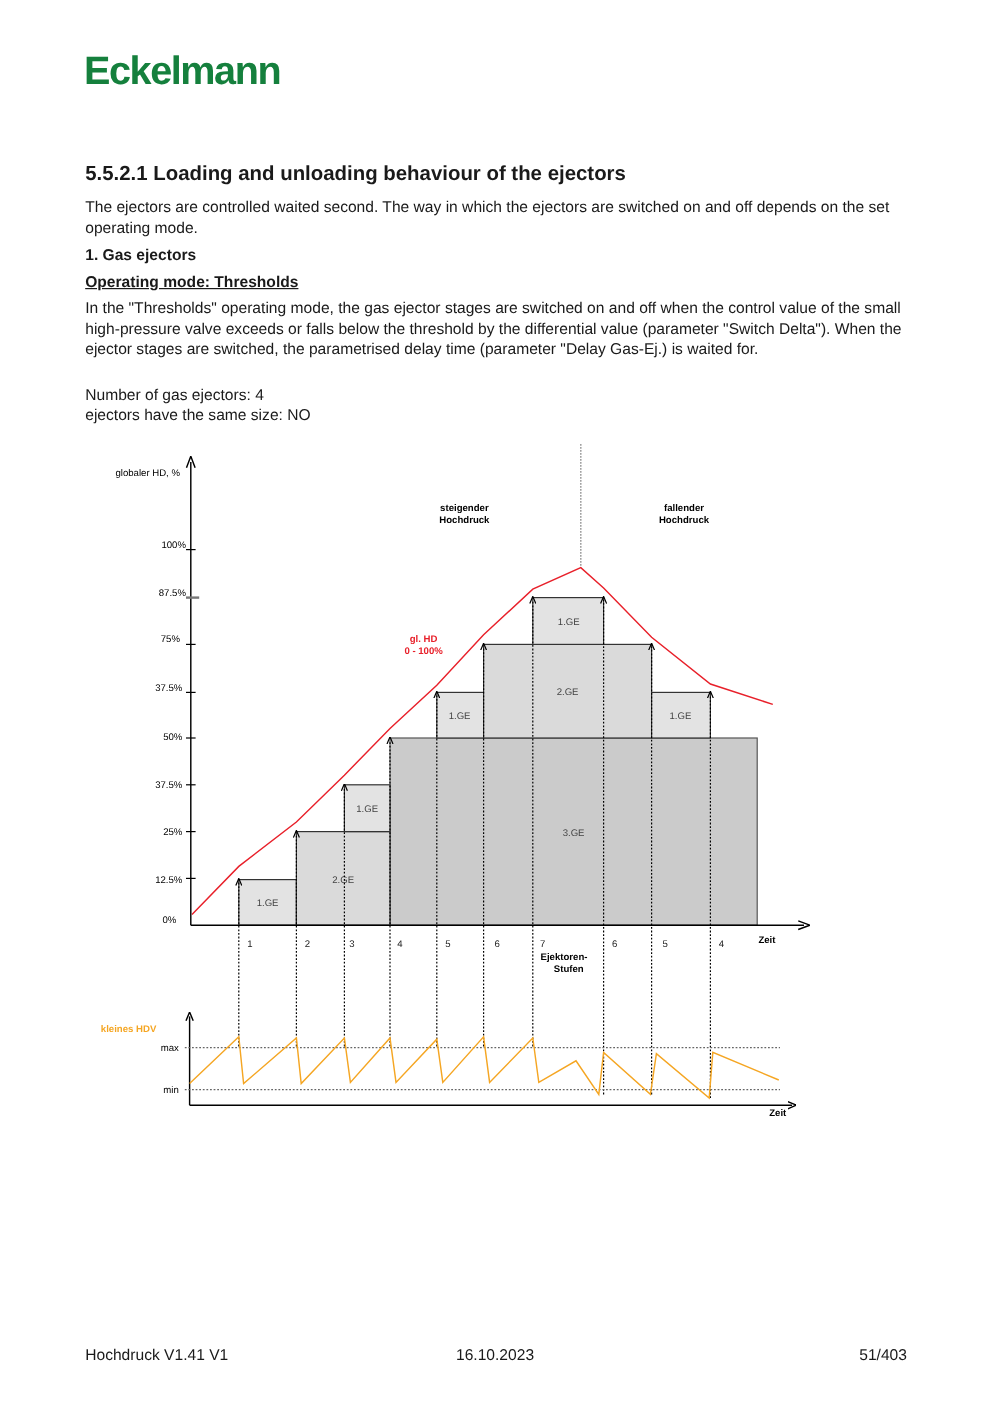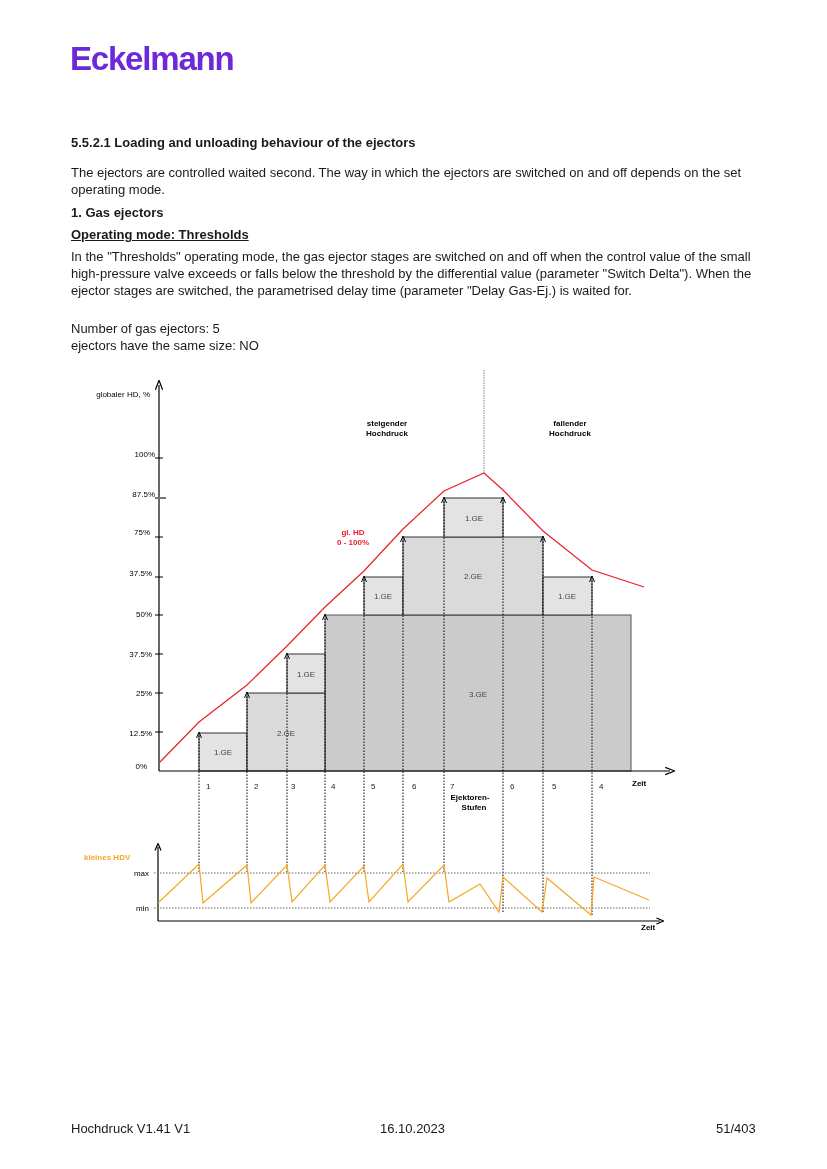--- a/index.html
+++ b/index.html
@@ -1,36 +1,36 @@
 <!DOCTYPE html>
 <html><head>
 <meta charset="utf-8">
 <style>
   html, body { margin: 0; padding: 0; background: #ffffff; }
   body { width: 827px; height: 1169px; position: relative; overflow: hidden;
          font-family: "Liberation Sans", sans-serif; color: #1a1a1a; }
   .logo { position: absolute; left: 70px; top: 40px; font-size: 33px; font-weight: bold;
-          color: #6d28d9; letter-spacing: -1.2px; font-family: "Liberation Sans", sans-serif; }
-  .h3 { position: absolute; left: 71px; top: 135px; font-size: 13px; font-weight: bold; }
+          color: #15803d; letter-spacing: -1.2px; font-family: "Liberation Sans", sans-serif; }
+  .h3 { position: absolute; left: 71px; top: 135px; font-size: 17px; font-weight: bold; }
   .p { position: absolute; left: 71px; font-size: 13px; line-height: 17px; width: 690px; }
   .b { font-weight: bold; }
   svg text { font-family: "Liberation Sans", sans-serif; }
   .footer { position: absolute; top: 1121px; font-size: 13px; }
 </style>
 </head>
 <body>
 
 <div class="logo">Eckelmann</div>
 
 <div class="h3">5.5.2.1  Loading and unloading behaviour of the ejectors</div>
 <div class="p" style="top:164px;">The ejectors are controlled waited second. The way in which the ejectors are switched on and off depends on the set operating mode.</div>
 <div class="p b" style="top:204px;">1. Gas ejectors</div>
 <div class="p b" style="top:226px;text-decoration:underline;">Operating mode: Thresholds</div>
 <div class="p" style="top:248px;">In the "Thresholds" operating mode, the gas ejector stages are switched on and off when the control value of the small high-pressure valve exceeds or falls below the threshold by the differential value (parameter "Switch Delta"). When the ejector stages are switched, the parametrised delay time (parameter "Delay Gas-Ej.) is waited for.</div>
-<div class="p" style="top:320px;">Number of gas ejectors: 5</div>
+<div class="p" style="top:320px;">Number of gas ejectors: 4</div>
 <div class="p" style="top:337px;">ejectors have the same size: NO</div>
 
 <svg width="827" height="600" style="position:absolute;left:0;top:360px;" viewBox="0 360 827 600">
   <defs>
     <marker id="arr" markerWidth="8" markerHeight="8" refX="4" refY="4" orient="auto">
       <path d="M0,1 L8,4 L0,7" fill="none" stroke="#000" stroke-width="1"></path>
     </marker>
     <marker id="arrs" markerWidth="6" markerHeight="6" refX="3" refY="3" orient="auto">
       <path d="M0,0.5 L6,3 L0,5.5" fill="none" stroke="#000" stroke-width="1"></path>
     </marker>

